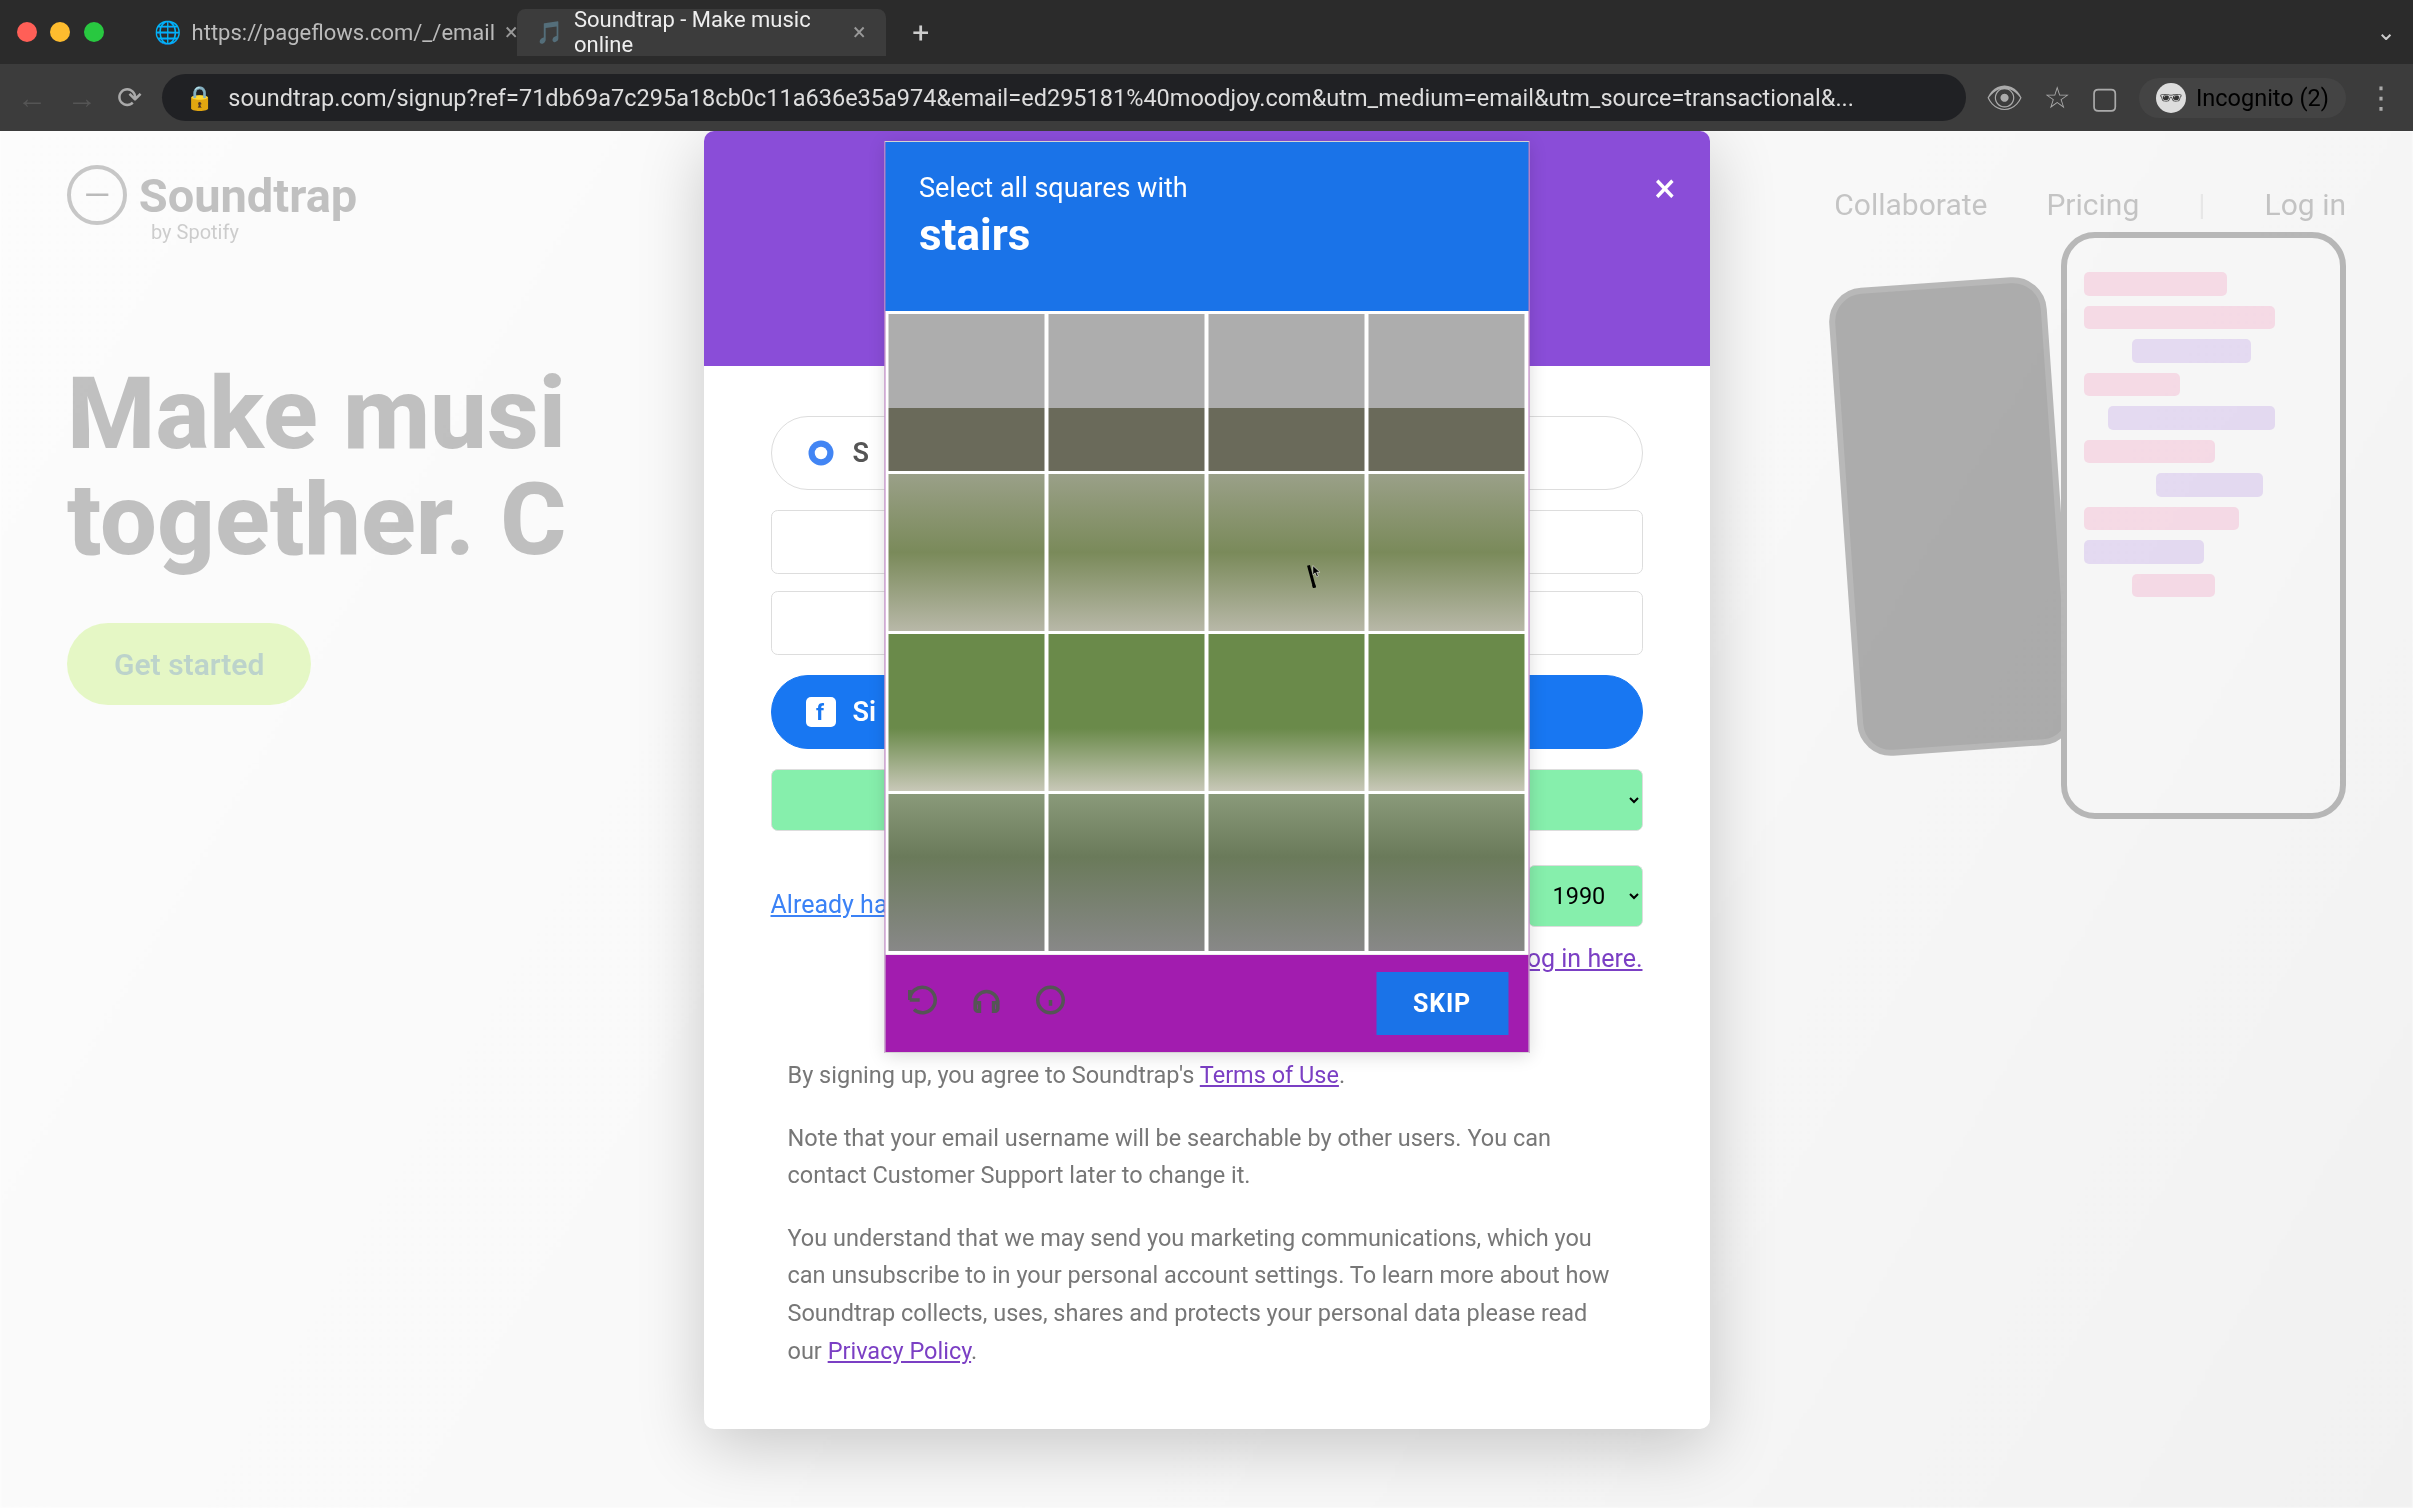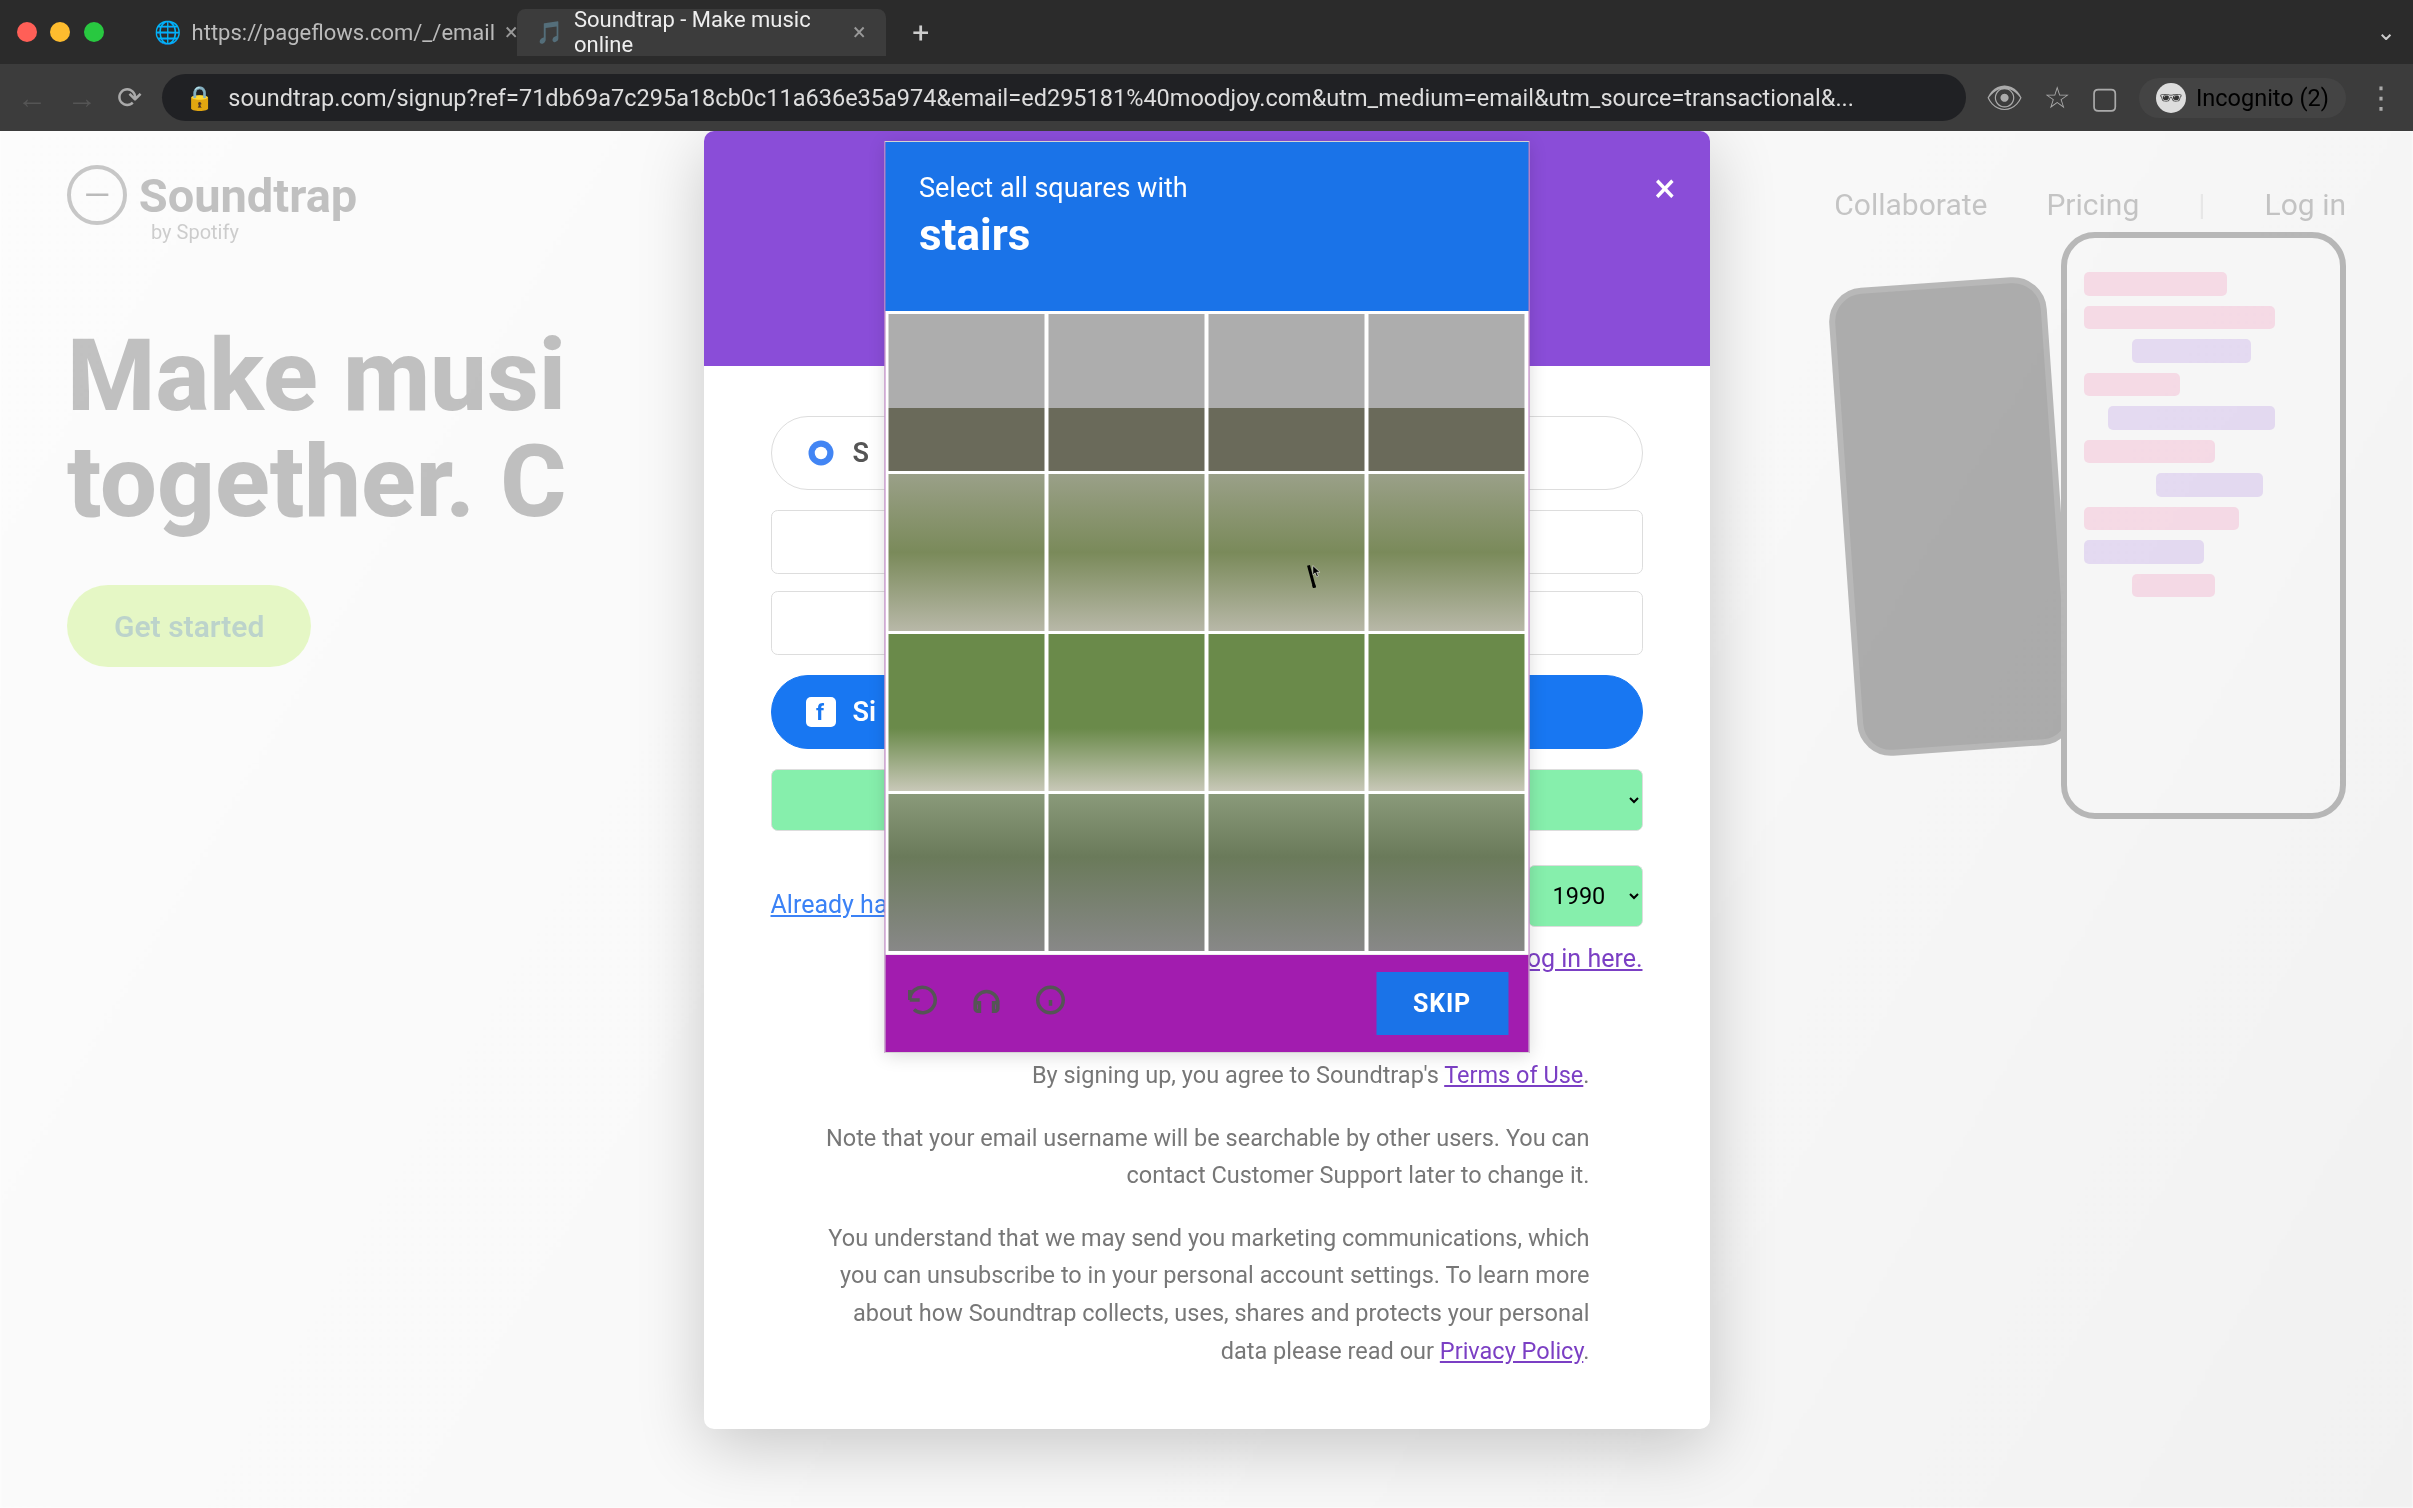--- a/index.html
+++ b/index.html
@@ -33,21 +33,21 @@
 .bg-content { position: absolute; inset: 0; padding: 34px 67px; opacity: 0.35; pointer-events: none; }
 
 .site-header { display: flex; align-items: center; gap: 50px; }
 .logo { display: flex; align-items: center; gap: 11.7px; color: #444; }
 .logo-mark { width: 60px; height: 60px; border: 4.2px solid #666; border-radius: 50%; display: flex; align-items: center; justify-content: center; font-size: 34px; }
 .logo-text { font-size: 47px; font-weight: 700; color: #555; }
 .logo-sub { font-size: 20px; color: #777; margin-left: 84px; margin-top: -5px; }
 .nav-links { margin-left: auto; display: flex; gap: 59px; font-size: 30px; color: #666; }
 .nav-divider { color: #ccc; }
 
-.hero { margin-top: 79px; max-width: 754px; }
+.hero { margin-top: 117px; max-width: 754px; }
 .hero h1 { font-size: 101px; font-weight: 800; color: #555; line-height: 1.05; }
 .hero-sub { font-size: 34px; color: #6a9b8c; margin-top: 34px; font-weight: 600; }
 .get-started-btn { margin-top: 50px; background: #bef264; color: #4a8a75; border: none; border-radius: 42px; padding: 23.5px 47px; font-size: 30px; font-weight: 600; }
 
 .phones { position: absolute; right: 67px; top: 101px; width: 503px; height: 754px; }
 .phone { position: absolute; border-radius: 34px; background: #222; border: 6.7px solid #444; }
 .phone.p1 { width: 218px; height: 469px; left: 0; top: 50px; transform: rotate(-4deg); }
 .phone.p2 { width: 285px; height: 587px; right: 0; top: 0; background: #f8f8f8; }
 .phone-content { padding: 34px 17px; display: flex; flex-direction: column; gap: 10px; }
 .track-block { height: 23.5px; border-radius: 5px; }
@@ -61,21 +61,21 @@
 .modal-body { padding: 50px 67px; }
 .signup-btn { display: flex; align-items: center; gap: 17px; width: 100%; border-radius: 42px; padding: 20px 34px; font-size: 27px; font-weight: 600; margin-bottom: 20px; border: 1.7px solid #ddd; background: #fff; }
 .signup-btn.google { color: #555; }
 .signup-btn.facebook { background: #1877f2; color: #fff; border-color: #1877f2; }
 .brand-icon { width: 30px; height: 30px; }
 .already-link { color: #3b82f6; text-decoration: underline; font-size: 25px; display: inline-block; margin-top: 17px; }
 .form-fields { margin-top: 17px; display: flex; flex-direction: column; gap: 17px; }
 .text-input { width: 100%; border: 1.7px solid #ddd; border-radius: 6.7px; padding: 17px; font-size: 23.5px; }
 .select-input { border: 1.7px solid #ddd; border-radius: 6.7px; padding: 15px 20px; font-size: 23.5px; background: #86efac; }
 .login-here { color: #7b3fc4; text-decoration: underline; font-size: 25px; text-align: right; display: block; margin-top: 17px; }
-.legal { padding: 34px 120px; text-align: right; color: #777; font-size: 23.5px; line-height: 1.6; }
+.legal { padding: 34px 84px; text-align: left; color: #777; font-size: 23.5px; line-height: 1.6; }
 .legal p { margin-bottom: 25px; }
 .legal a { color: #7b3fc4; text-decoration: underline; }
 
 
 .recaptcha { position: absolute; left: 50%; transform: translateX(-50%); top: 10px; width: 645px; background: #a21caf; border: 1.7px solid #d3d3d3; box-shadow: 0 3.4px 17px rgba(0,0,0,0.15); z-index: 100; }
 .rc-header { background: #1a73e8; color: #fff; padding: 30px 34px 50px; }
 .rc-instruction { font-size: 27px; }
 .rc-target { font-size: 44px; font-weight: 700; margin-top: 5px; }
 .rc-grid { display: grid; grid-template-columns: repeat(4, 1fr); gap: 3.4px; background: #fff; padding: 3.4px; }
 .rc-tile { aspect-ratio: 1; background: #7a8a6a; position: relative; cursor: pointer; overflow: hidden; }

